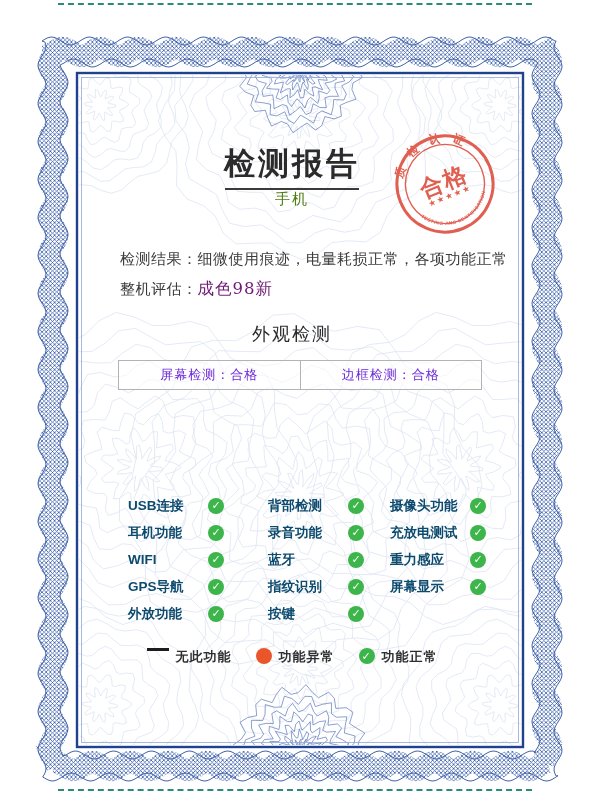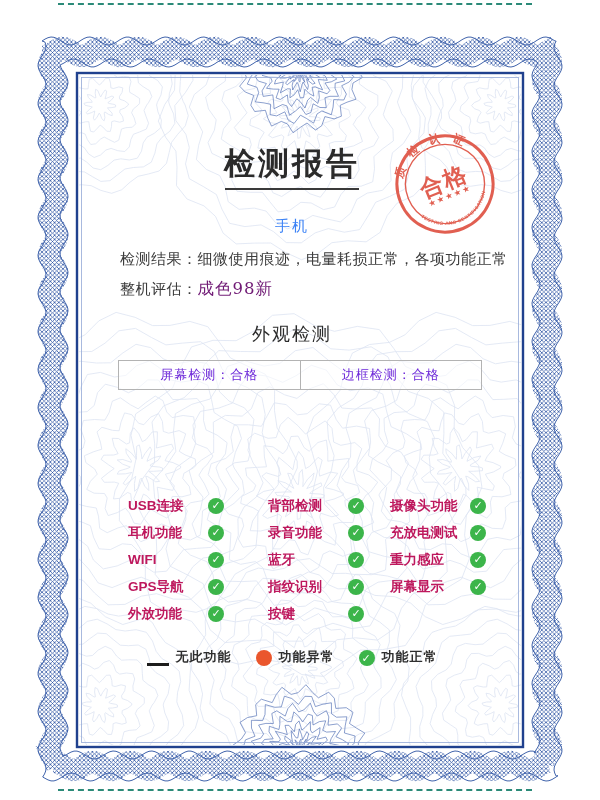--- a/index.html
+++ b/index.html
@@ -6,47 +6,47 @@
   .page{position:relative;width:584px;height:800px;background:#fff;overflow:hidden;
         font-family:"Liberation Sans","DejaVu Sans",sans-serif;color:#333;}
   #deco{position:absolute;left:0;top:0;z-index:0;}
   .dash-line{position:absolute;left:58px;width:474px;border-top:2px dashed #2b8a78;z-index:1;}
   .dash-top{top:3px;}
   .dash-bottom{top:789px;}
 
   .title-block{position:absolute;top:146px;left:0;width:100%;text-align:center;z-index:2;}
   .title-block h1{margin:0;font-size:31px;line-height:1.15;font-weight:bold;color:#2b2b2b;letter-spacing:3px;}
   .title-underline{width:134px;height:2px;background:#3a3a3a;margin:6px auto 0;}
-  .subtitle{margin-top:27px;font-size:15px;color:#3b82f6;letter-spacing:2px;}
+  .subtitle{margin-top:0;font-size:15px;color:#4d7c0f;letter-spacing:2px;}
 
   .stamp{position:absolute;left:393px;top:132px;width:104px;height:104px;z-index:3;opacity:.88;}
 
   .result-block{position:absolute;left:120px;top:224px;z-index:2;font-size:15px;line-height:30px;color:#3b3b3b;letter-spacing:.5px;margin-top:20px;}
   .grade-value{font-family:"DejaVu Serif","Liberation Serif",serif;font-size:16.5px;color:#701a75;letter-spacing:1px;}
 
   .section-heading{position:absolute;left:0;width:100%;margin:0;text-align:center;z-index:2;
                    font-size:18px;font-weight:normal;color:#2b2b2b;letter-spacing:2px;}
   .h-appearance{top:322px;}
   .h-function{top:453px;}
 
   .appearance-table{position:absolute;left:118px;top:360px;width:364px;z-index:2;
                     border-collapse:collapse;background:rgba(255,255,255,.55);}
   .appearance-table td{border:1px solid #b3b3b3;width:50%;height:26px;text-align:center;
                        font-size:13px;color:#6d28d9;letter-spacing:1px;}
 
   .func-col{position:absolute;top:492px;width:96px;z-index:2;}
   .col-1{left:128px;} .col-2{left:268px;} .col-3{left:390px;}
   .func-item{height:27px;display:flex;align-items:center;justify-content:space-between;}
-  .func-label{font-size:13.5px;color:#be185d;font-weight:600;white-space:nowrap;}
+  .func-label{font-size:13.5px;color:#0c4a6e;font-weight:600;white-space:nowrap;}
   .chk{width:16px;height:16px;border-radius:50%;background:#3cb54a;color:#fff;flex:0 0 16px;
        display:flex;align-items:center;justify-content:center;font-size:11px;font-weight:bold;line-height:1;}
 
   .legend{position:absolute;top:648px;left:0;width:100%;z-index:2;
           display:flex;justify-content:center;align-items:center;gap:24px;}
-  .legend-item{display:flex;align-items:flex-end;gap:7px;font-size:13px;color:#2f2f2f;font-weight:600;letter-spacing:1px;}
+  .legend-item{display:flex;align-items:flex-start;gap:7px;font-size:13px;color:#2f2f2f;font-weight:600;letter-spacing:1px;}
   .legend-dash{width:22px;height:3px;background:#1c1c1c;}
   .legend-dot{width:16px;height:16px;border-radius:50%;background:#ea562c;}
 </style>
 </head>
 <body>
 
 <div class="page">
 
   <svg id="deco" width="600" height="800" viewBox="0 0 600 800">
     <defs>

